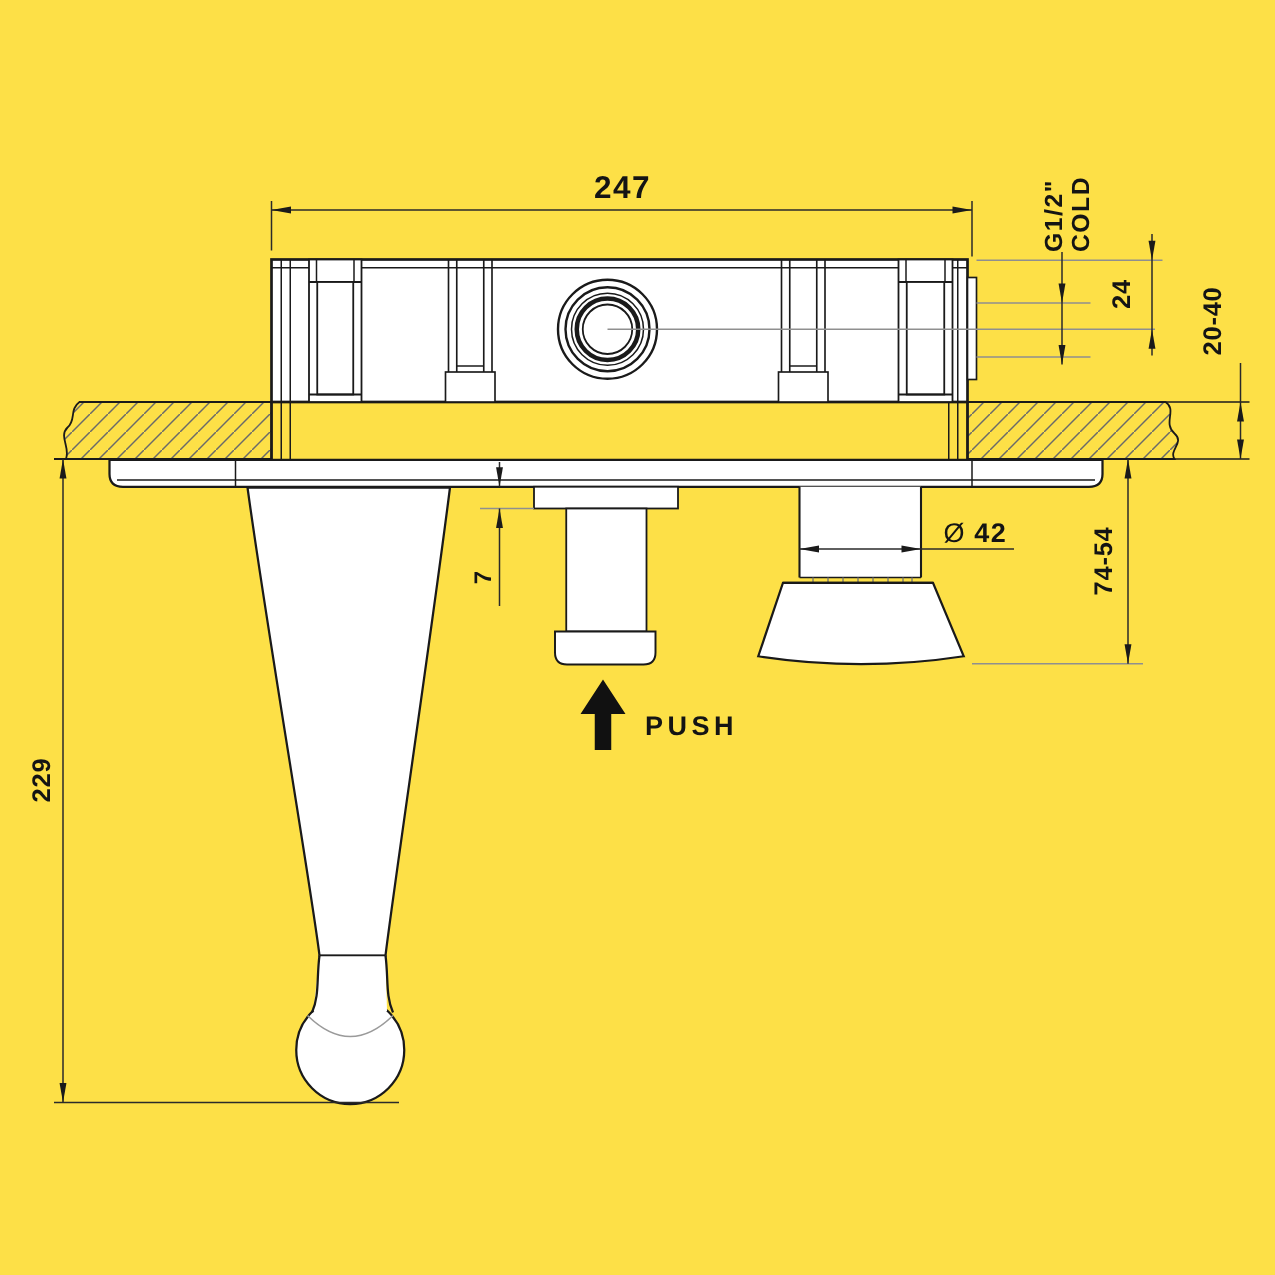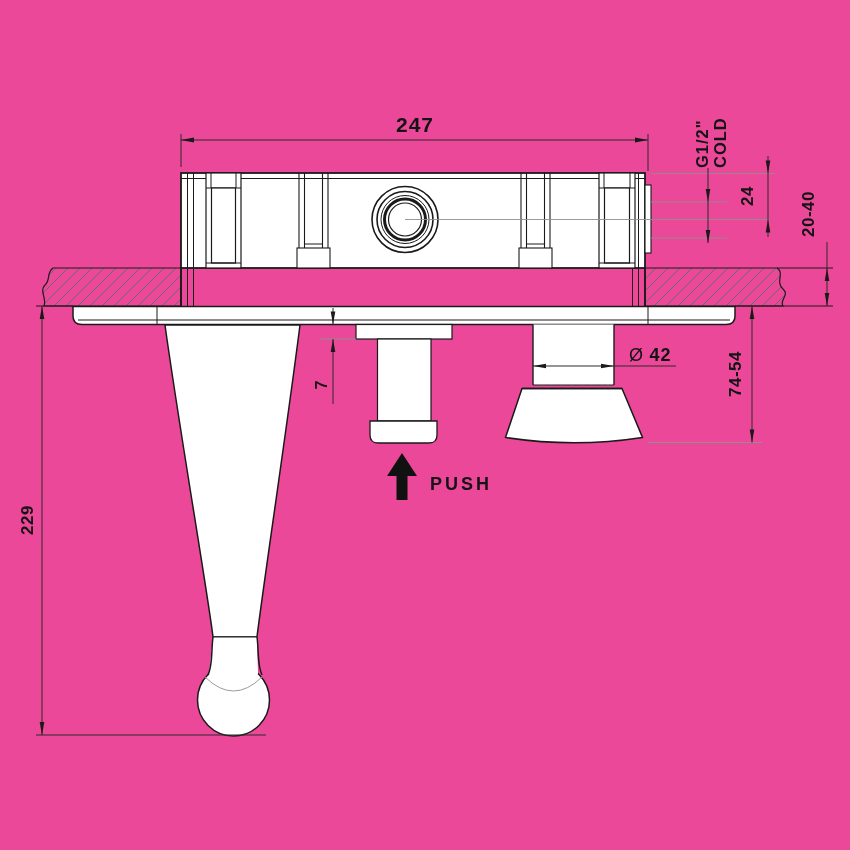--- a/index.html
+++ b/index.html
@@ -1,16 +1,16 @@
 <!DOCTYPE html>
 <html><head>
 <meta charset="utf-8">
 <style>
   html,body{margin:0;padding:0;background:#ffffff;}
-  .canvas{position:relative;width:850px;height:850px;background:#ec4899;overflow:hidden;}
+  .canvas{position:relative;width:850px;height:850px;background:#fde047;overflow:hidden;}
   svg{position:absolute;inset:0;}
   text{font-family:"Liberation Sans","DejaVu Sans",sans-serif;fill:#141414;}
   .dim-lg{font-size:21px;font-weight:600;letter-spacing:1px;}
   .dim{font-size:17px;font-weight:600;letter-spacing:0.5px;}
   .dim-sm{font-size:16px;font-weight:600;}
   .push-t{font-size:18px;font-weight:700;letter-spacing:3px;}
   .dia-sym{font-size:18px;font-weight:400;}
   .dia-val{font-size:18px;font-weight:700;letter-spacing:1px;}
   .inlet-t{font-size:16.5px;font-weight:600;letter-spacing:1px;}
 </style>

